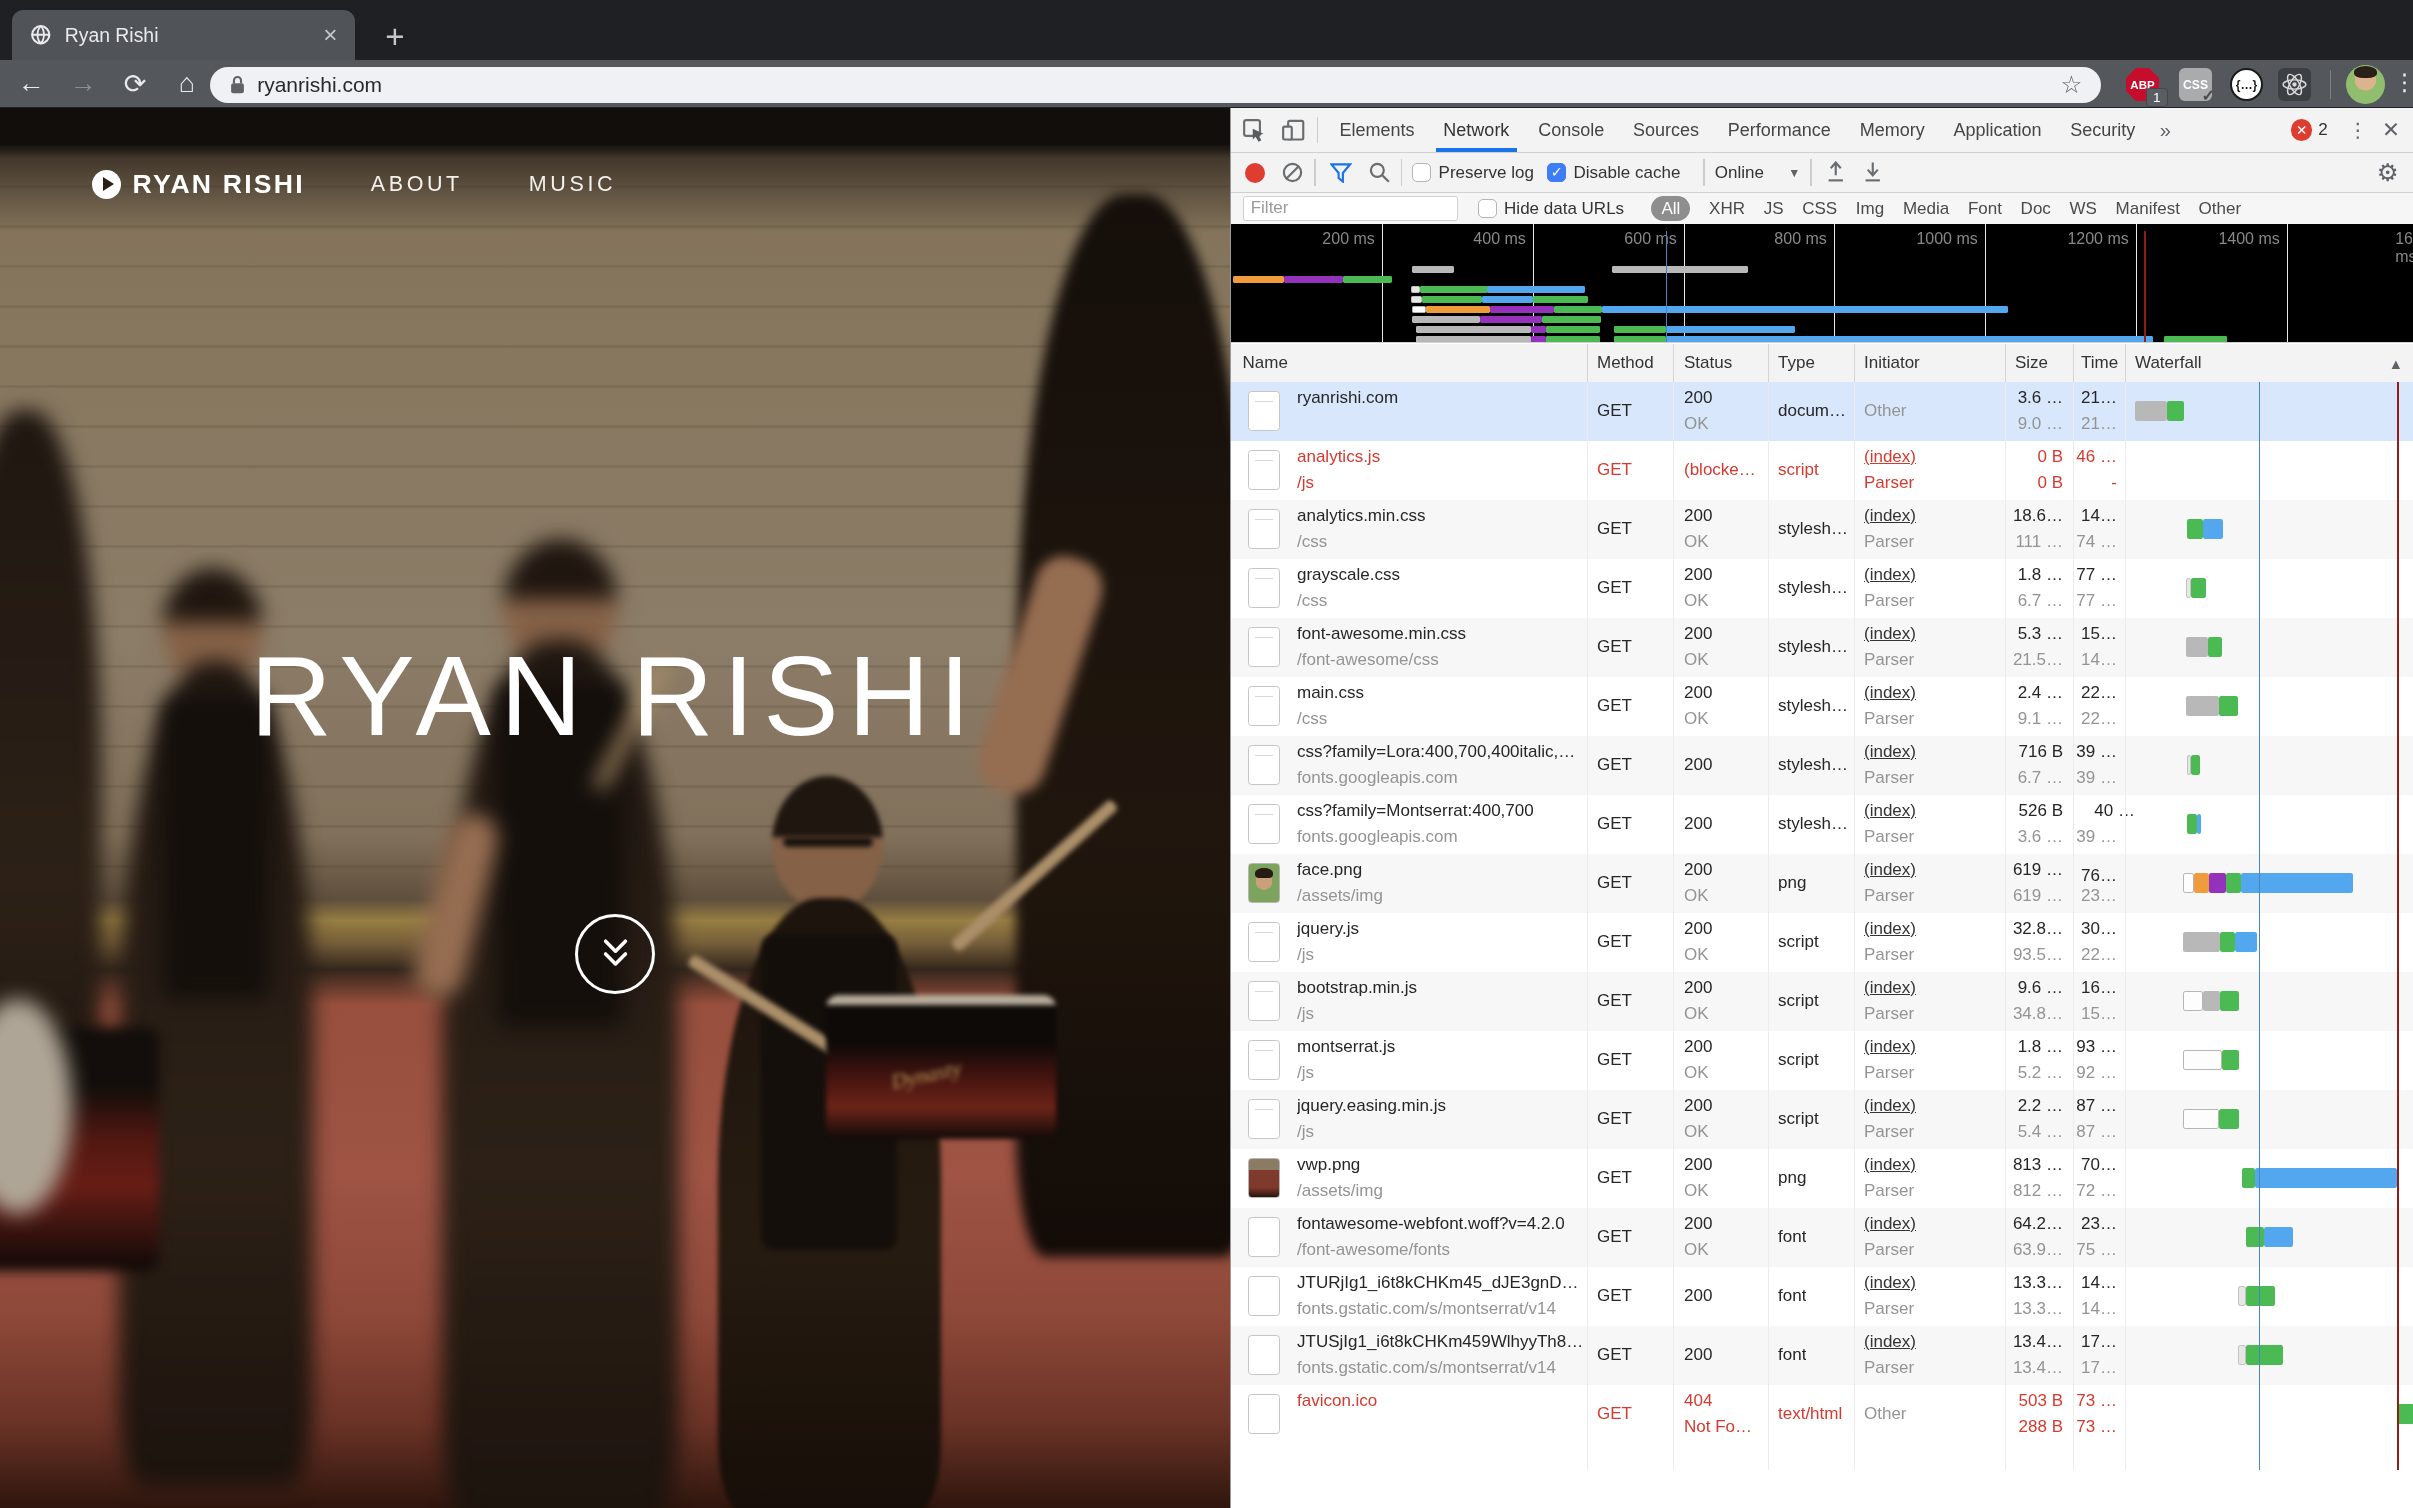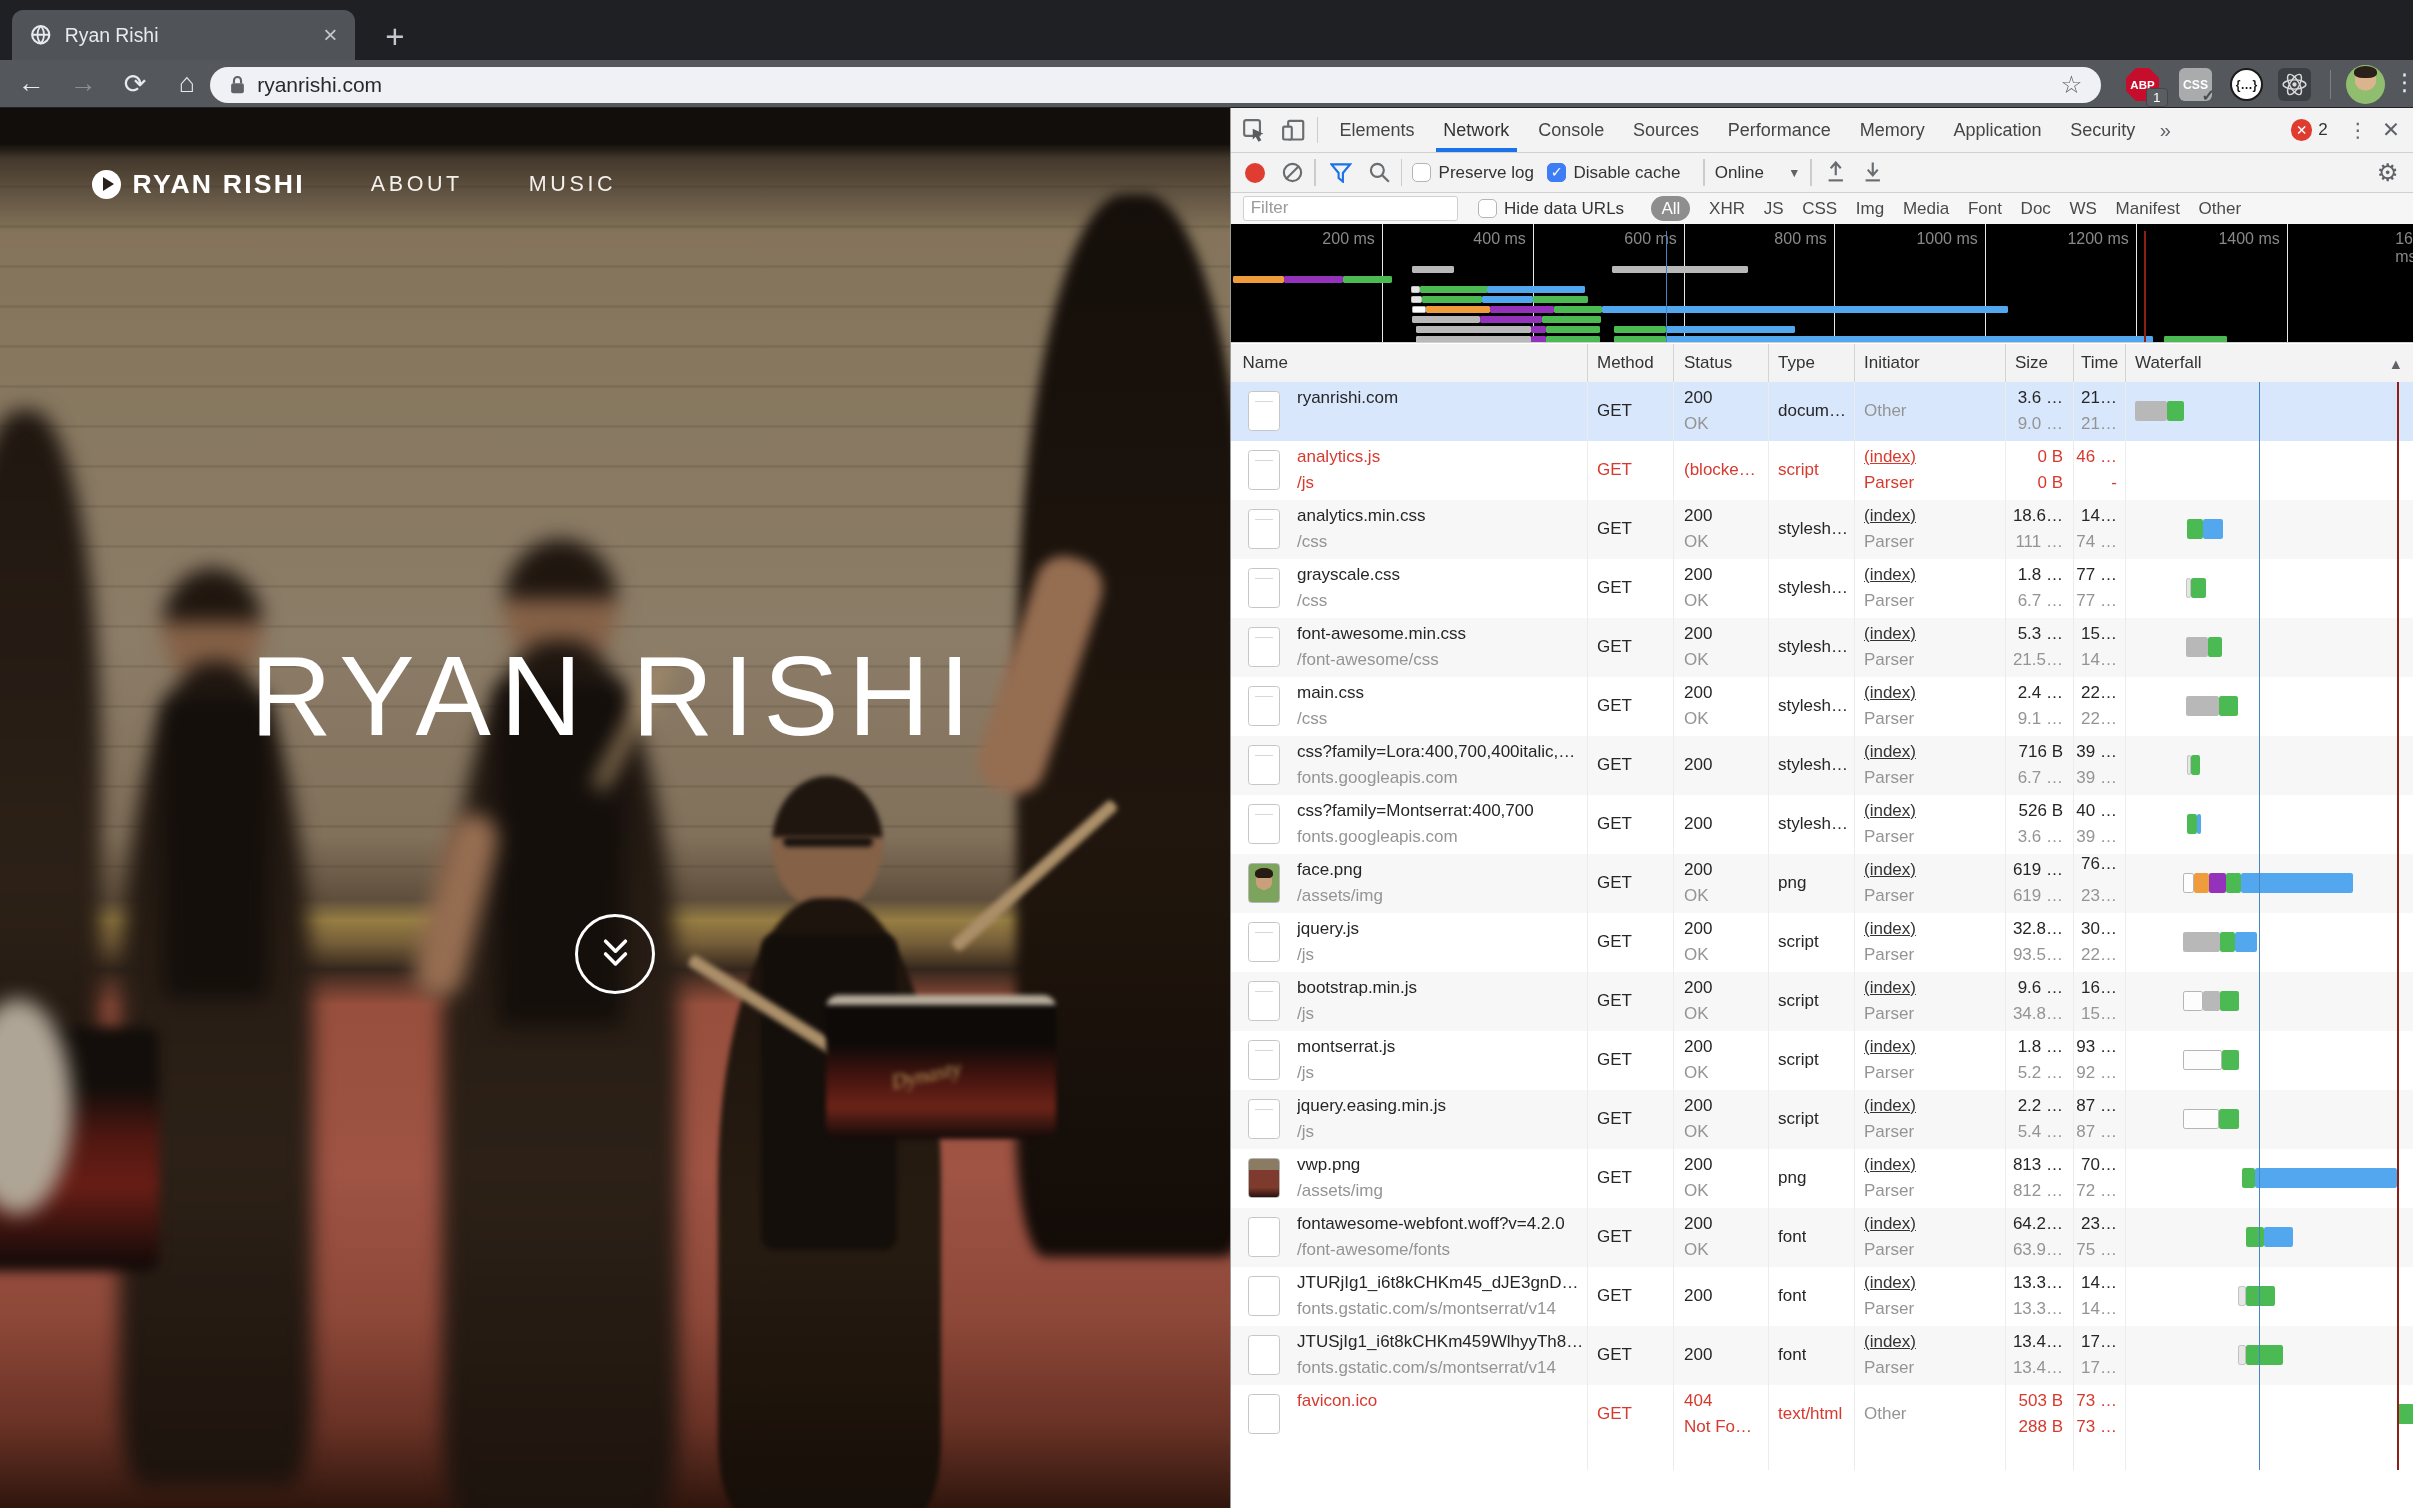--- a/index.html
+++ b/index.html
@@ -570,40 +570,40 @@
             <div class="ficon i-css"></div>
             <div class="cell l1" style="left:66px;top:5.7px">css?family=Montserrat:400,700</div>
             <div class="cell l2" style="left:66px;top:32px">fonts.googleapis.com</div>
             <div class="cell l1" style="left:366px;top:18.7px">GET</div>
             <div class="cell l1" style="left:453px;top:18.7px">200</div>
             <div class="cell l1" style="left:547px;top:18.7px">stylesh…</div>
             <div class="cell lnk" style="left:633px;top:5.7px">(index)</div>
             <div class="cell l2" style="left:633px;top:32px">Parser</div>
             <div class="cell l1" style="right:350px;top:5.7px;text-align:right">526 B</div>
             <div class="cell l2" style="right:350px;top:32px;text-align:right">3.6 …</div>
-            <div class="cell l1" style="right:296px;top:5.7px;text-align:right">40 …</div>
+            <div class="cell l1" style="right:278px;top:5.7px;text-align:right">40 …</div>
             <div class="cell l2" style="right:296px;top:32px;text-align:right">39 …</div>
             <div class="wf">
               <div class="wf-seg c-green" style="left:21.5%;width:3.5%"></div>
               <div class="wf-seg c-blue" style="left:25%;width:1.2%"></div>
             </div>
           </div>
           <div class="nrow">
             <div class="ficon i-face"></div>
             <div class="cell l1" style="left:66px;top:5.7px">face.png</div>
             <div class="cell l2" style="left:66px;top:32px">/assets/img</div>
             <div class="cell l1" style="left:366px;top:18.7px">GET</div>
             <div class="cell l1" style="left:453px;top:5.7px">200</div>
             <div class="cell l2" style="left:453px;top:32px">OK</div>
             <div class="cell l1" style="left:547px;top:18.7px">png</div>
             <div class="cell lnk" style="left:633px;top:5.7px">(index)</div>
             <div class="cell l2" style="left:633px;top:32px">Parser</div>
             <div class="cell l1" style="right:350px;top:5.7px;text-align:right">619 …</div>
             <div class="cell l2" style="right:350px;top:32px;text-align:right">619 …</div>
-            <div class="cell l1" style="right:296px;top:0;text-align:center">76…</div>
+            <div class="cell l1" style="right:296px;top:12px;text-align:center">76…</div>
             <div class="cell l2" style="right:296px;top:32px;text-align:right">23…</div>
             <div class="wf">
               <div class="wf-seg c-white" style="left:20%;width:4%"></div>
               <div class="wf-seg c-orange" style="left:24%;width:5%"></div>
               <div class="wf-seg c-purple" style="left:29%;width:6%"></div>
               <div class="wf-seg c-green" style="left:35%;width:5%"></div>
               <div class="wf-seg c-blue" style="left:40%;width:39%"></div>
             </div>
           </div>
           <div class="nrow">

